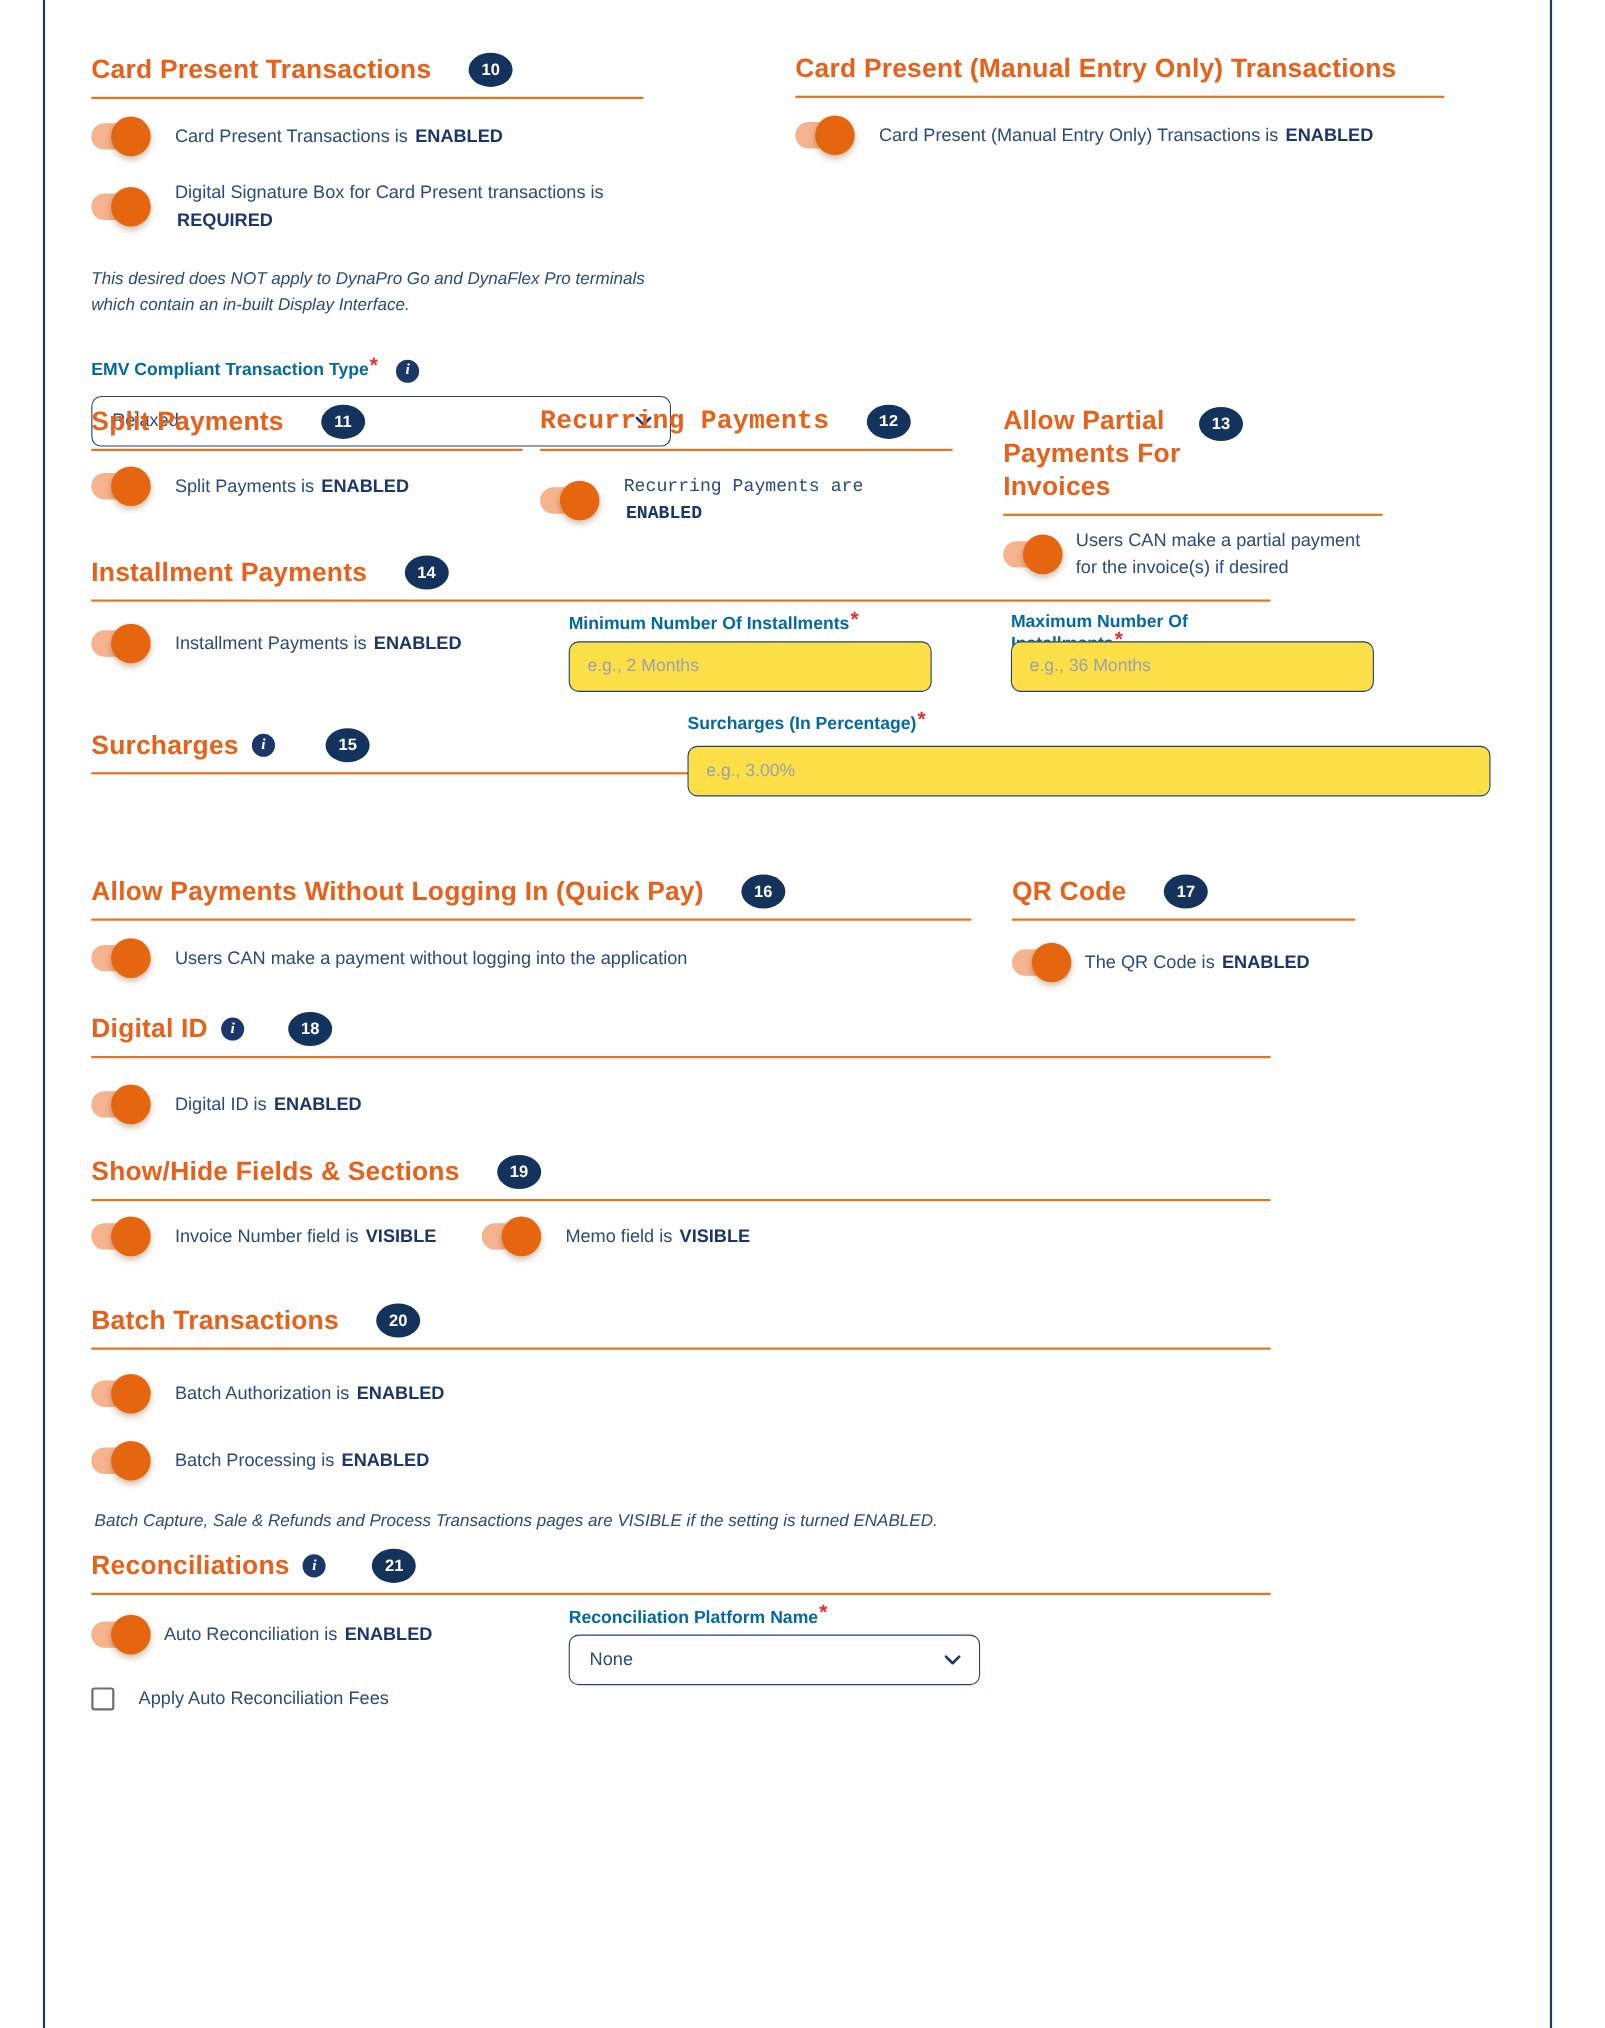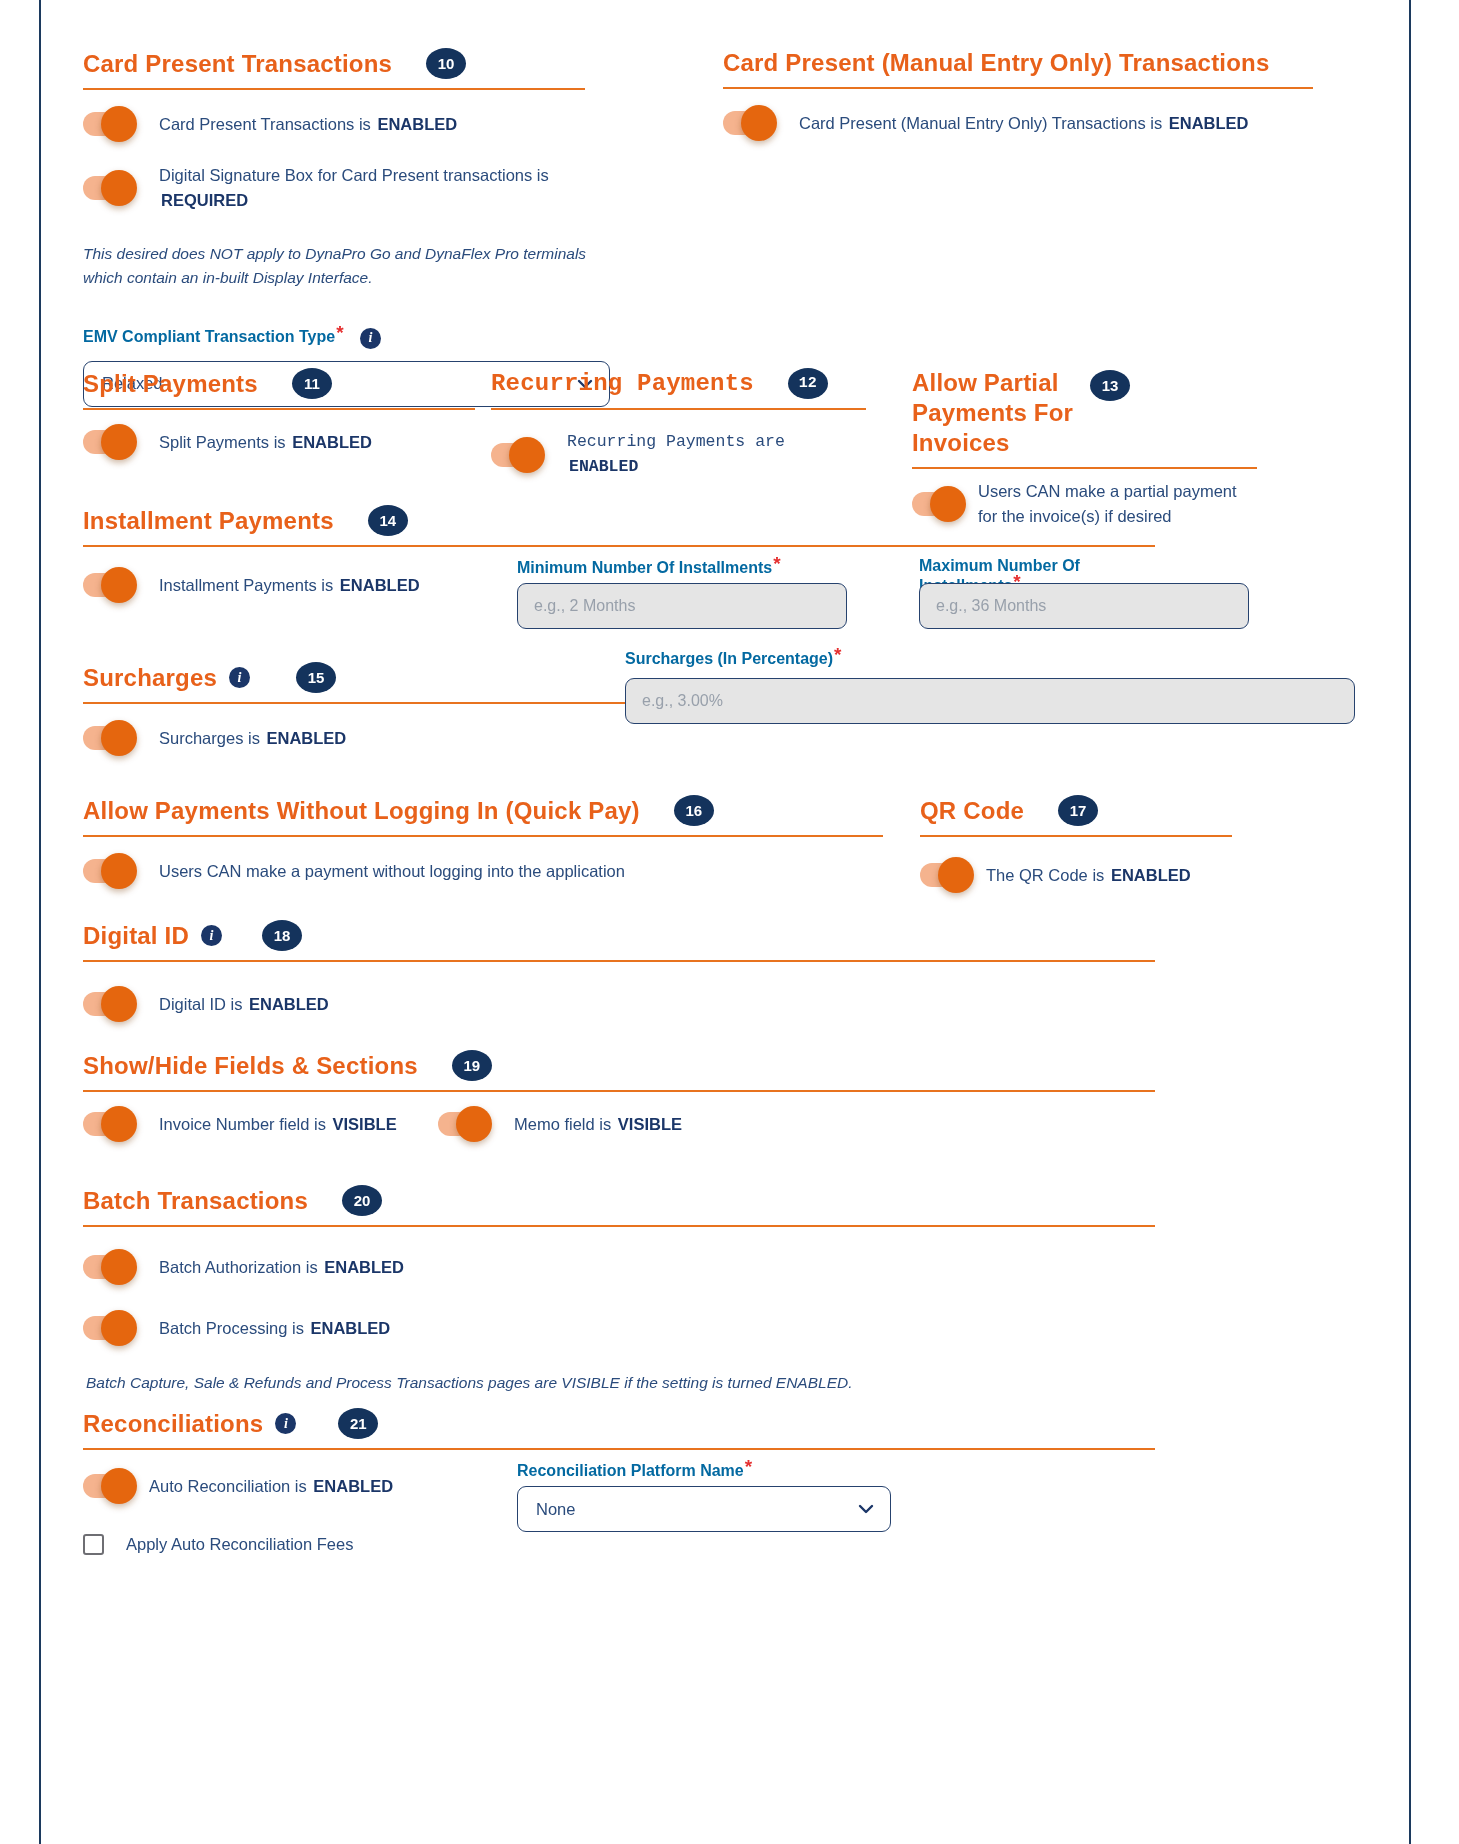--- a/index.html
+++ b/index.html
@@ -31,21 +31,21 @@
   .toggle .knob{
     position:absolute;right:-6px;top:-6px;width:36px;height:36px;border-radius:50%;background:#e5660e;
     box-shadow:0 3px 6px rgba(120,60,10,.35);
   }
 
   
   .field-label{color:#0369a1;font-weight:700;font-size:16px;}
   .req{color:#e53030;font-size:19px;font-weight:700;line-height:1;position:relative;top:-3px;margin-left:1px;}
   .tinput{
     border:1.6px solid #26426e;border-radius:9px;height:46px;padding:0 16px;font-size:16px;color:#2a4b7c;
-    width:100%;box-sizing:border-box;background:#e5e5e5;outline:none;
+    width:100%;box-sizing:border-box;background:#fde047;outline:none;
     font-family:"Liberation Sans","DejaVu Sans",sans-serif;
   }
   .tinput::placeholder{color:#98a0ab;}
   .dropdown{
     border:1.6px solid #26426e;border-radius:9px;height:46px;display:flex;align-items:center;
     justify-content:space-between;padding:0 16px 0 18px;color:#2a4b7c;font-size:16.5px;background:#fff;
     box-sizing:border-box;cursor:pointer;
   }
   .chev{flex:0 0 auto;}
 
@@ -165,26 +165,20 @@
       <span class="field-label">Maximum Number Of Installments</span><span class="req">*</span>
     </div>
     <input class="tinput abs" style="left: 836px; top: 78px; width: 330px;" type="text" placeholder="e.g., 36 Months">
   </div>
 
   <div class="abs" style="left:83px;top:662px;width:607px;">
     <div class="sec-head" style="width:607px;">
       <span class="sec-title">Surcharges</span>
       <span class="info">i</span>
       <span class="badge" style="margin-left:46px;">15</span>
-    </div>
-    <div class="trow mt22">
-      <span class="toggle">
-          <span class="knob"></span>
-        </span>
-      <span class="tlabel"><span>Surcharges is</span> <strong>ENABLED</strong></span>
     </div>
   </div>
   <div class="abs" style="left:625px;top:648px;width:730px;">
     <div>
       <span class="field-label">Surcharges (In Percentage)</span><span class="req">*</span>
     </div>
     <input class="tinput mt10" type="text" placeholder="e.g., 3.00%" style="">
   </div>
 
   <div class="abs" style="left:83px;top:795px;width:800px;">

